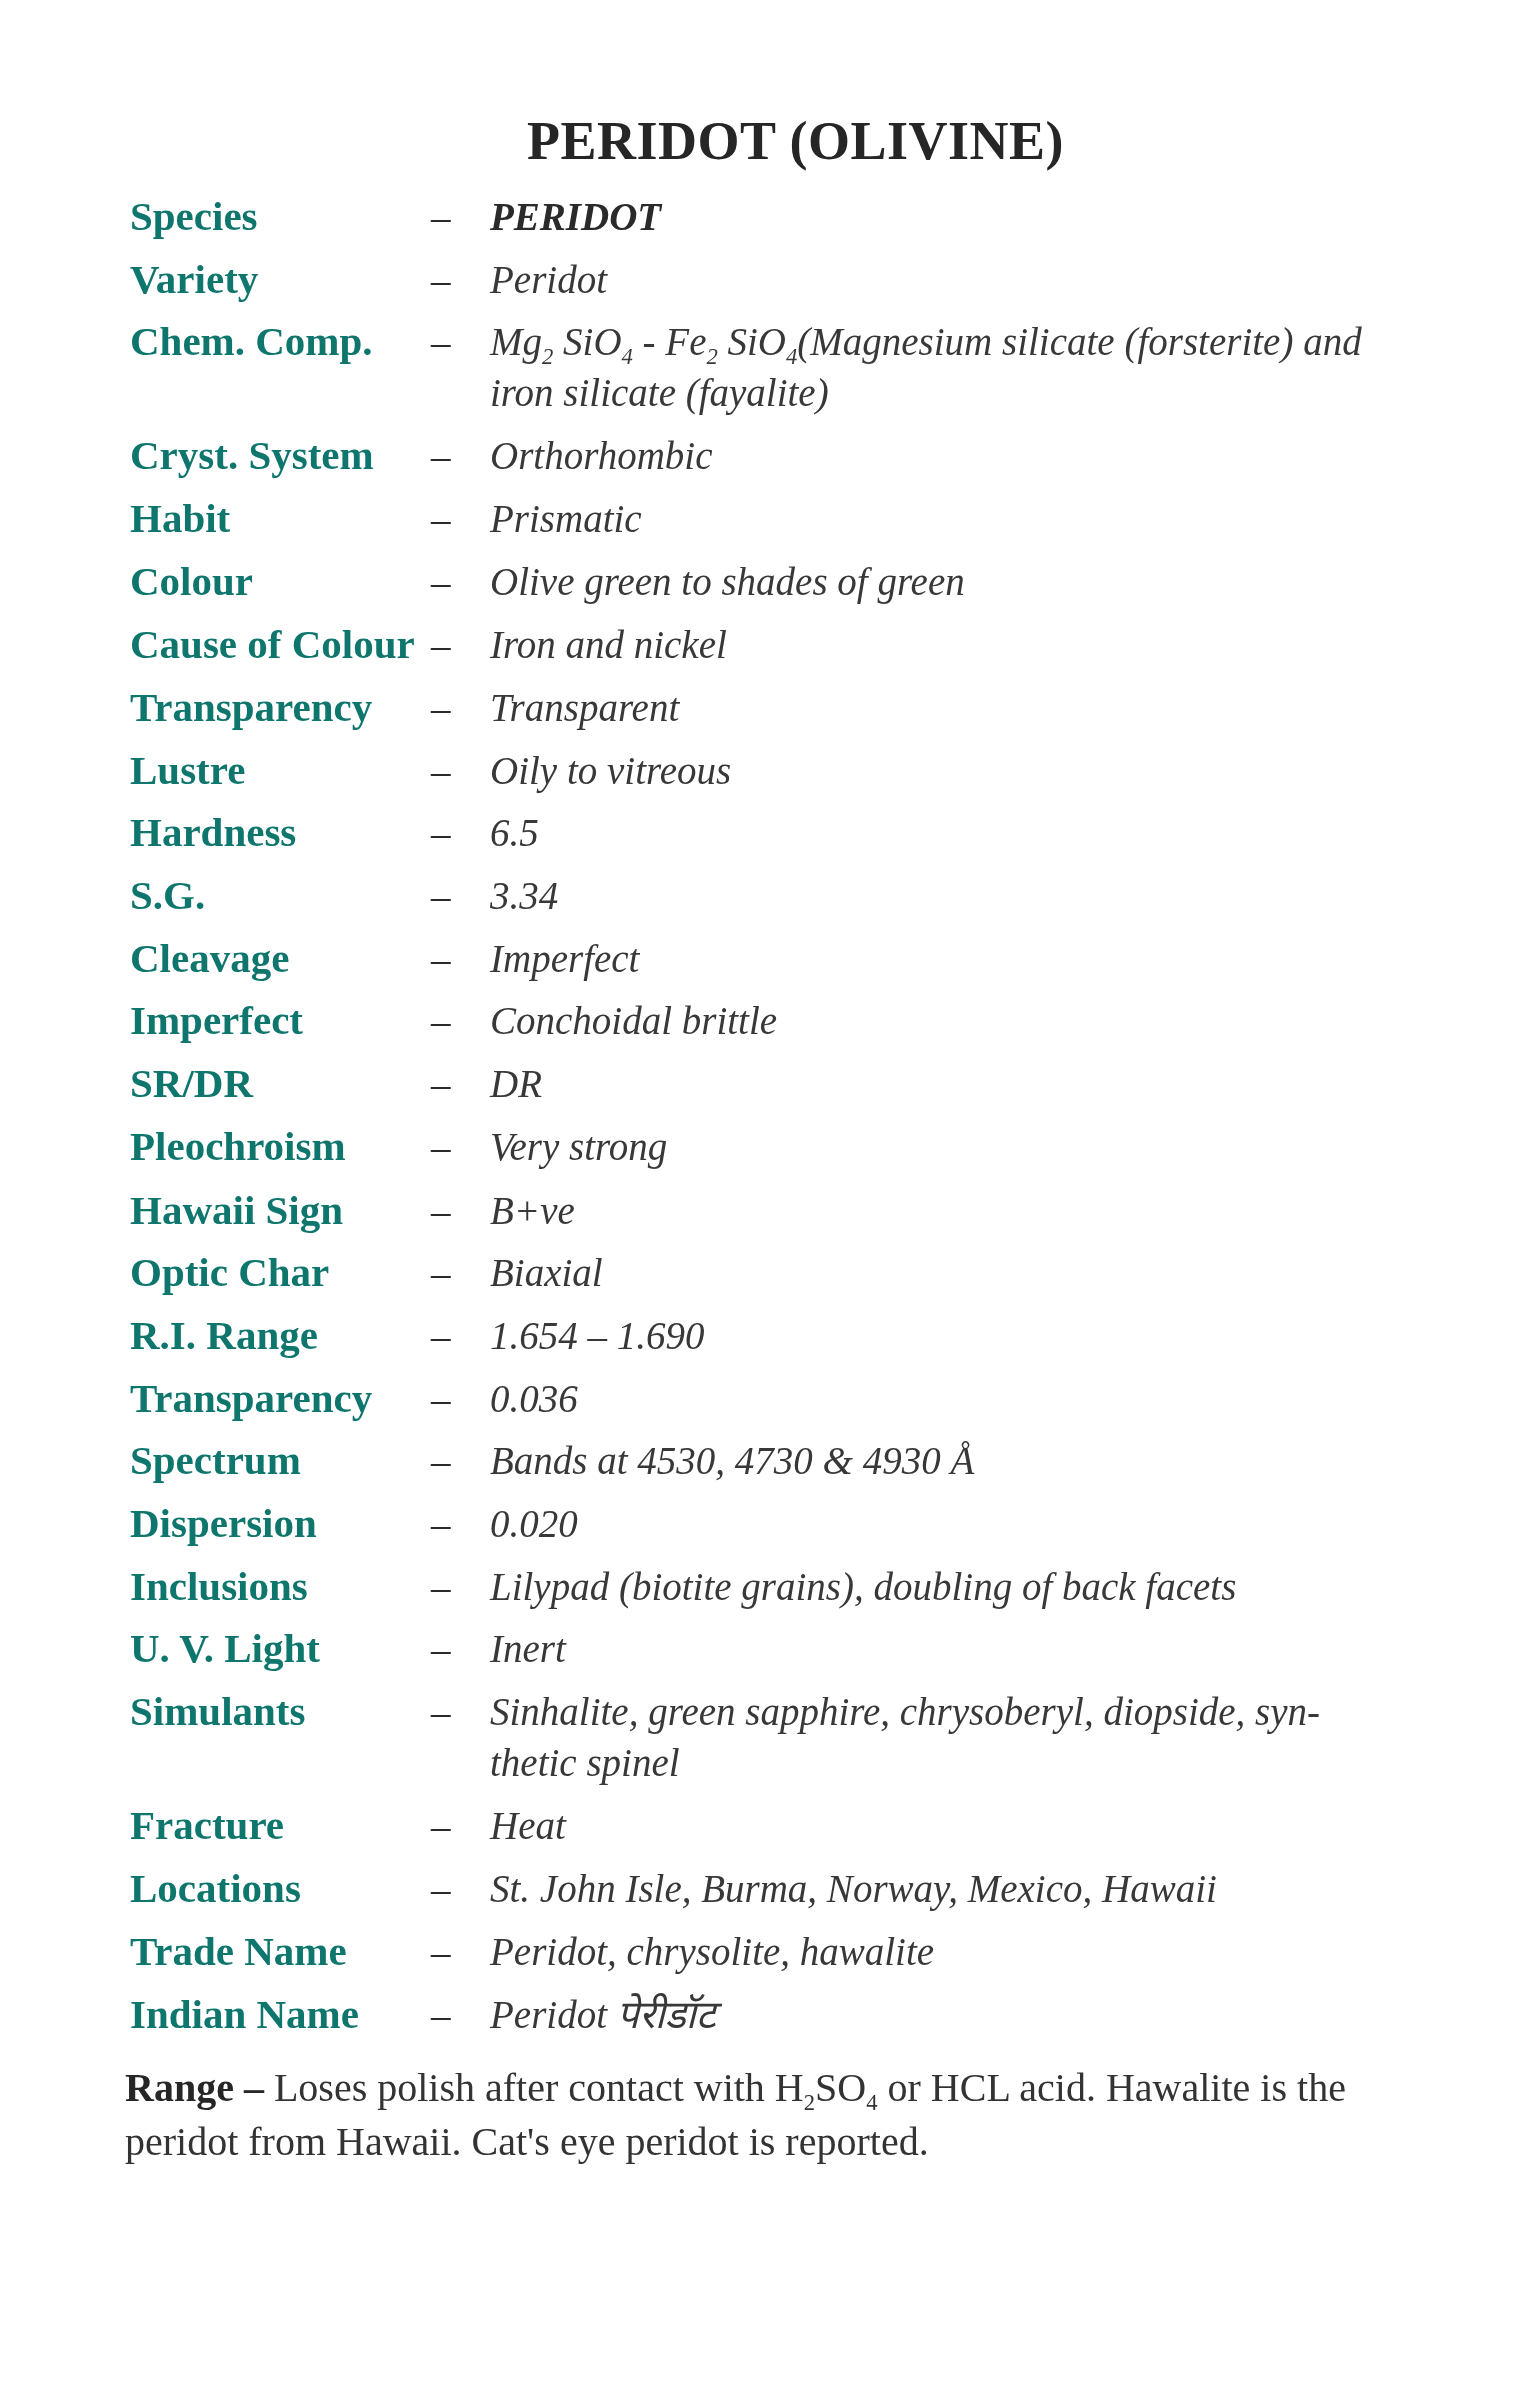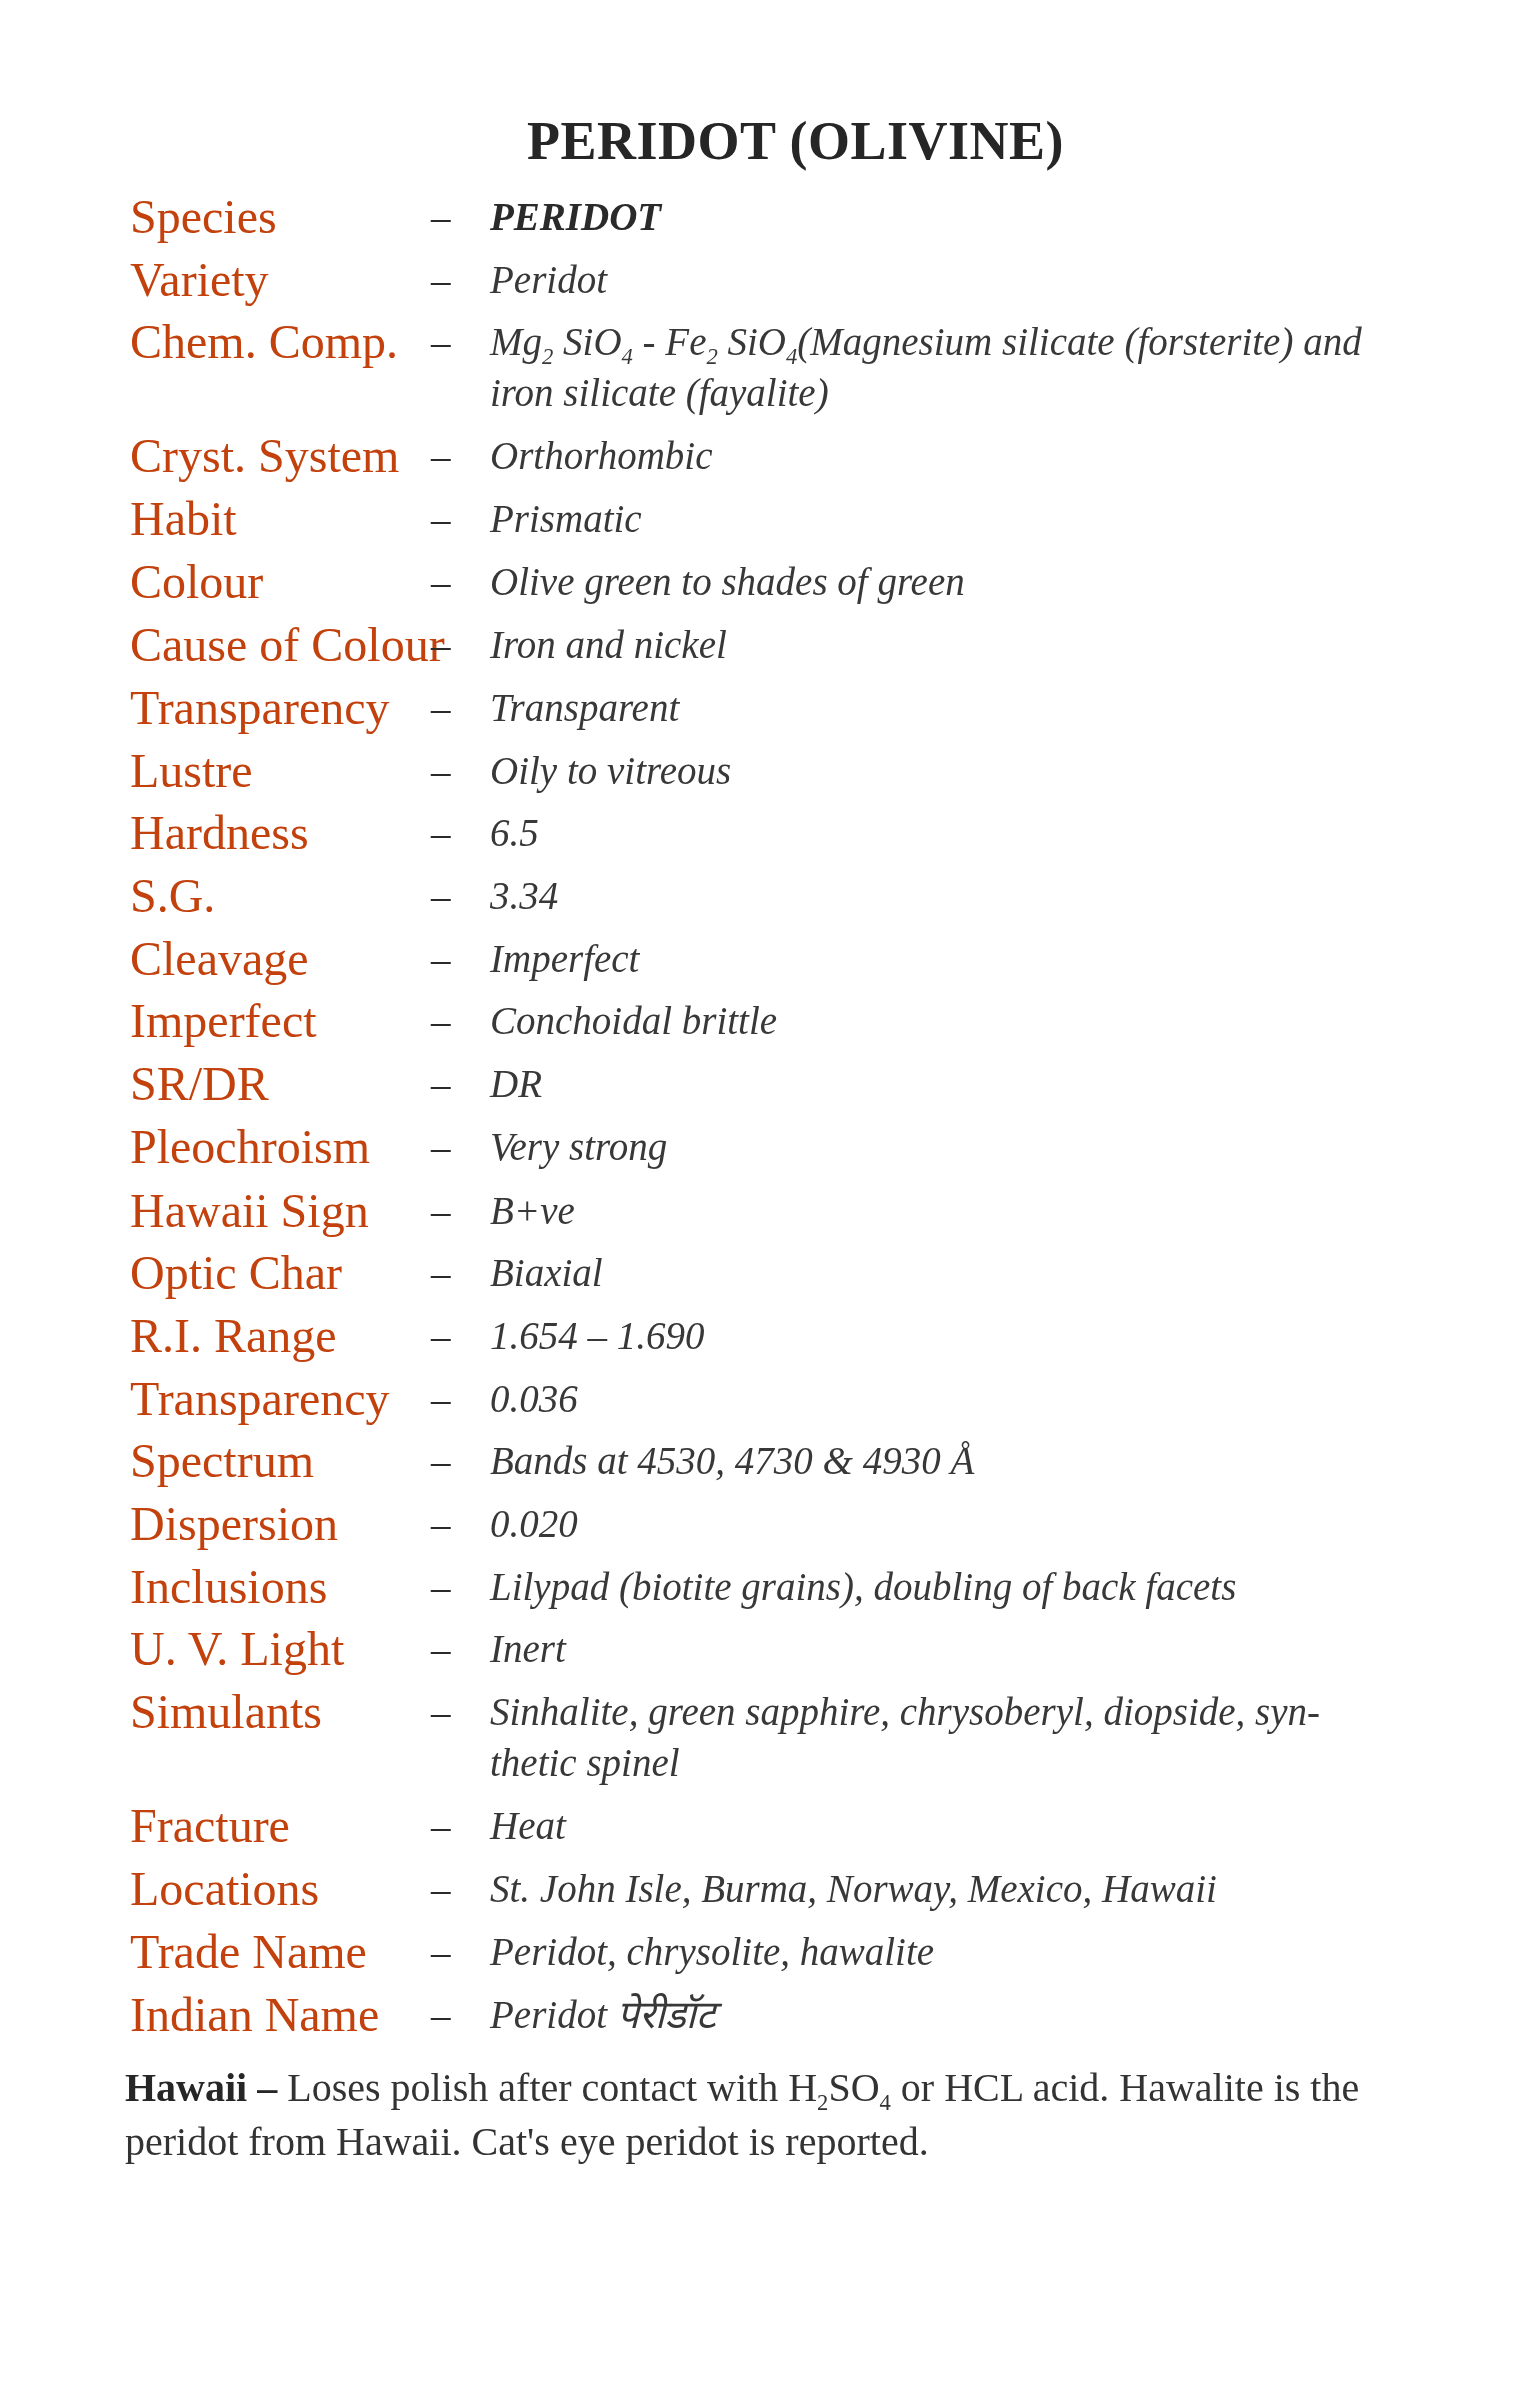--- a/index.html
+++ b/index.html
@@ -36,24 +36,24 @@
     width: 1517px;
   }
   .row {
     position: absolute;
     left: 0;
     width: 1517px;
   }
   .label {
     position: absolute;
     left: 130px;
-    font-weight: normal;
-    font-size: 48px;
+    font-weight: bold;
+    font-size: 41px;
     line-height: 51px;
-    color: #c2410c;
+    color: #0f766e;
     white-space: nowrap;
   }
   .dash {
     position: absolute;
     left: 431px;
     font-size: 39px;
     line-height: 51px;
     color: #2a2a2a;
   }
   .value {
@@ -230,15 +230,15 @@
       <span class="value">Peridot, chrysolite, hawalite</span>
     </div>
     <div class="row" style="top: 1989px;">
       <span class="label">Indian Name</span>
       <span class="dash">–</span>
       <span class="value">Peridot पेरीडॉट</span>
     </div>
   </div>
 
 <div class="notes" id="notes">
-  <span class="notes-label">Hawaii –</span><span id="notes-body"><span> Loses polish after contact with H</span><sub>2</sub><span>SO</span><sub>4</sub><span> or HCL acid. Hawalite is the peridot from Hawaii. Cat's eye peridot is reported.</span></span>
+  <span class="notes-label">Range –</span><span id="notes-body"><span> Loses polish after contact with H</span><sub>2</sub><span>SO</span><sub>4</sub><span> or HCL acid. Hawalite is the peridot from Hawaii. Cat's eye peridot is reported.</span></span>
 </div>
 
 
 </body></html>

